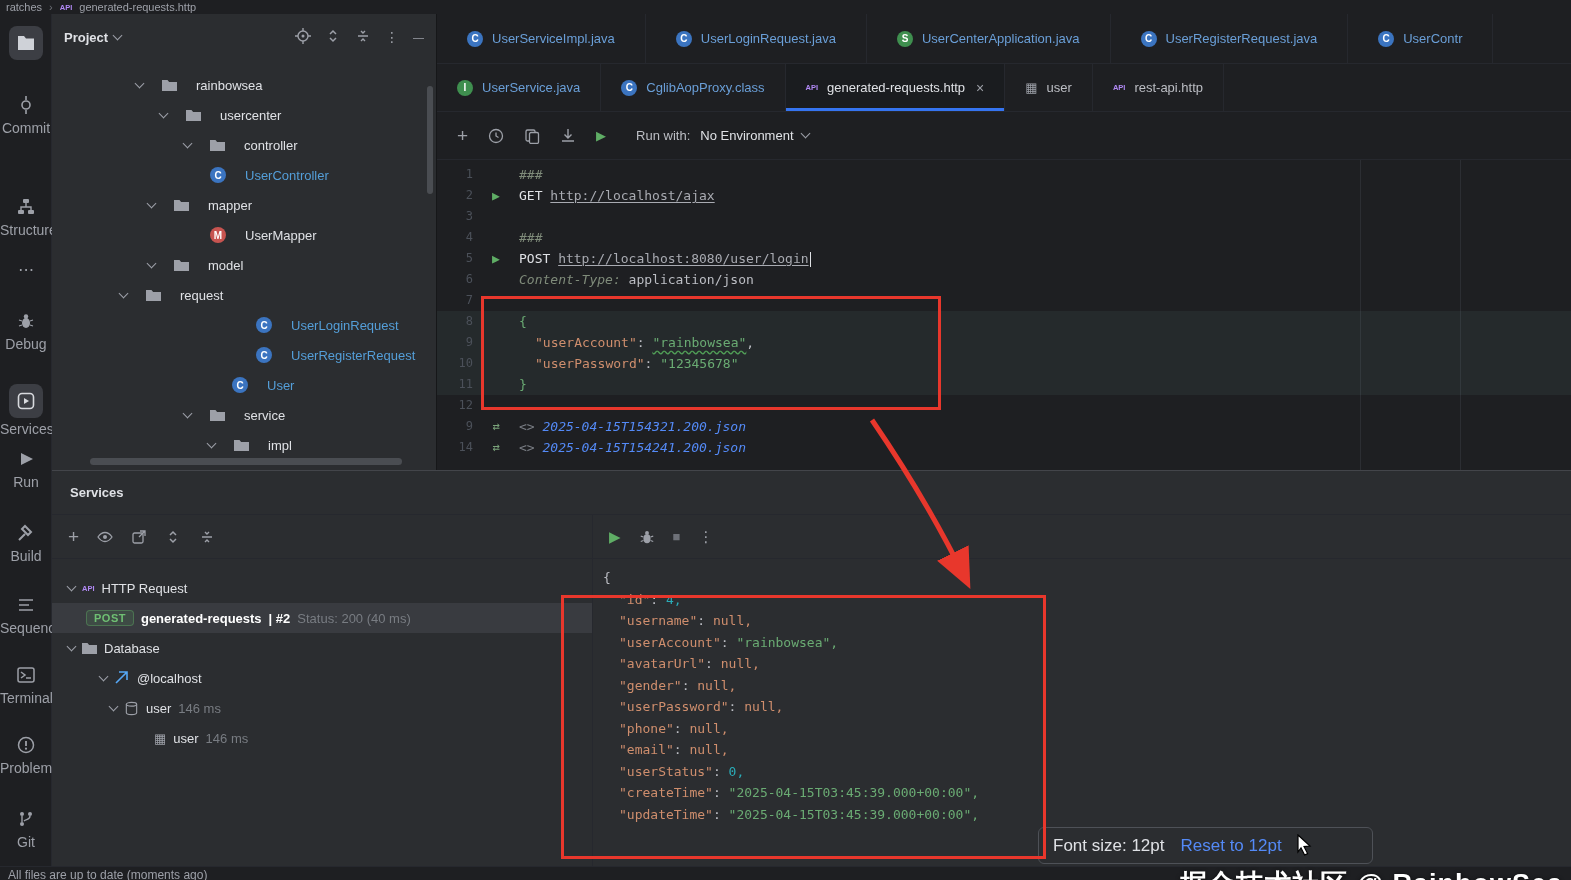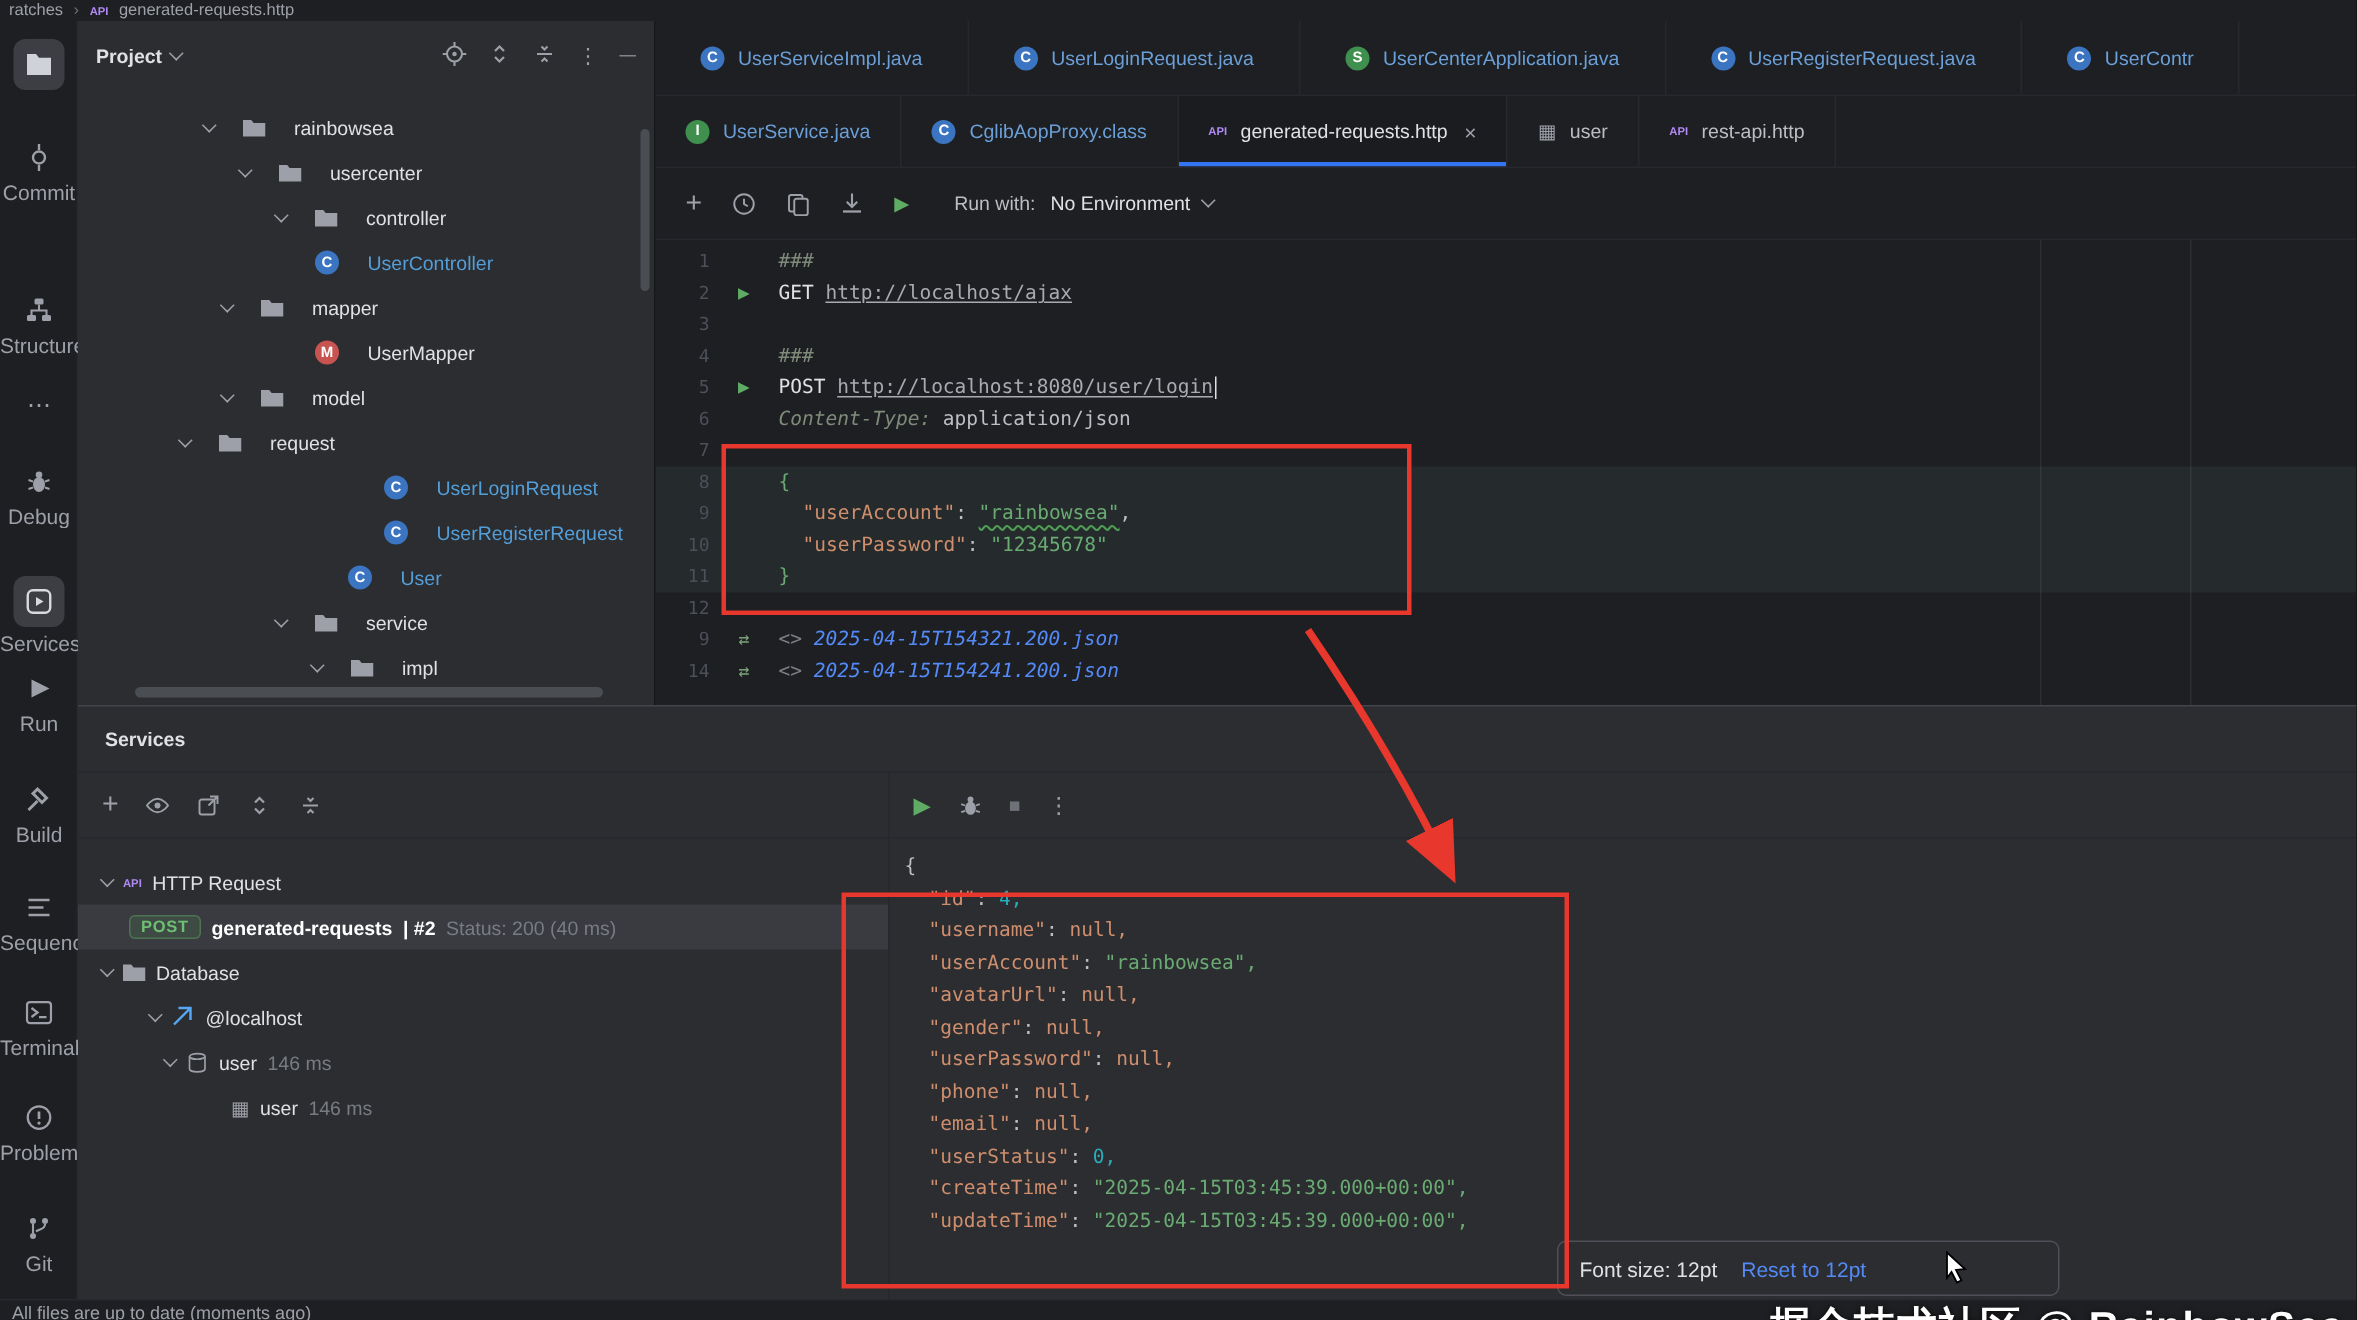--- a/index.html
+++ b/index.html
@@ -116,21 +116,21 @@
   .console-json { font-family:"DejaVu Sans Mono",monospace; font-size:13px; line-height:21.5px;
                   padding:8px 0 0 10px; color:#bcbec4; }
   .cj-row { white-space:pre; height:21.5px; }
   .cj-row .ind { padding-left:16px; display:inline-block; }
 
   
   .ann-box { position:absolute; border:3px solid #e8372c; z-index:50; pointer-events:none; }
   .arrow-svg { position:absolute; left:0; top:0; width:1571px; height:880px; z-index:50; pointer-events:none; }
   .popup { position:absolute; left:1038px; top:827px; height:37px; width:335px; background:#2b2d30;
            border:1px solid #4e5157; border-radius:6px; display:flex; align-items:center; gap:16px;
-           padding:0 14px; z-index:40; font-size:14px; color:#dfe1e5; }
+           padding:0 14px; z-index:40; font-size:17px; color:#dfe1e5; }
   .popup-link { color:#548af7; cursor:pointer; white-space:nowrap; }
   .watermark { position:absolute; right:8px; top:822px; z-index:60; font-size:27px; font-weight:700;
                color:#ffffff; text-shadow:0 1px 4px rgba(0,0,0,.85); letter-spacing:1px; white-space:nowrap;margin-top:44px; }
   .cursor-icon { position:absolute; left:1296px; top:834px; z-index:70; }
 
   
   .statusbar { position:absolute; left:0; bottom:0; width:100%; height:14px; background:#1e1f22;
                border-top:1px solid #26282e; color:#9da0a8; font-size:12px; padding-left:8px;
                overflow:hidden; line-height:17px; z-index:6; }
 </style>

